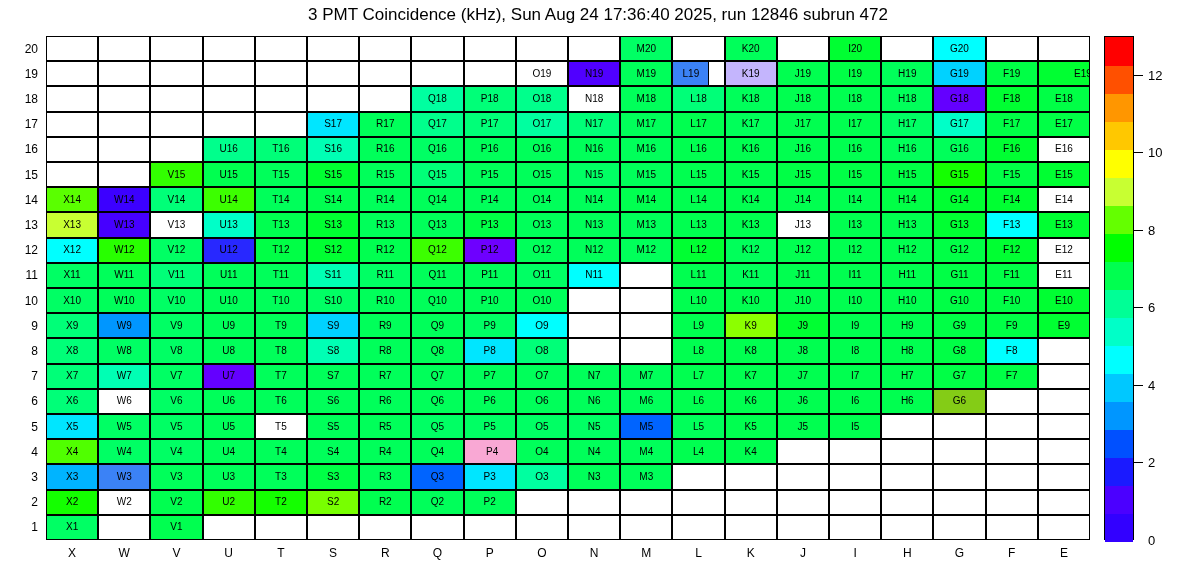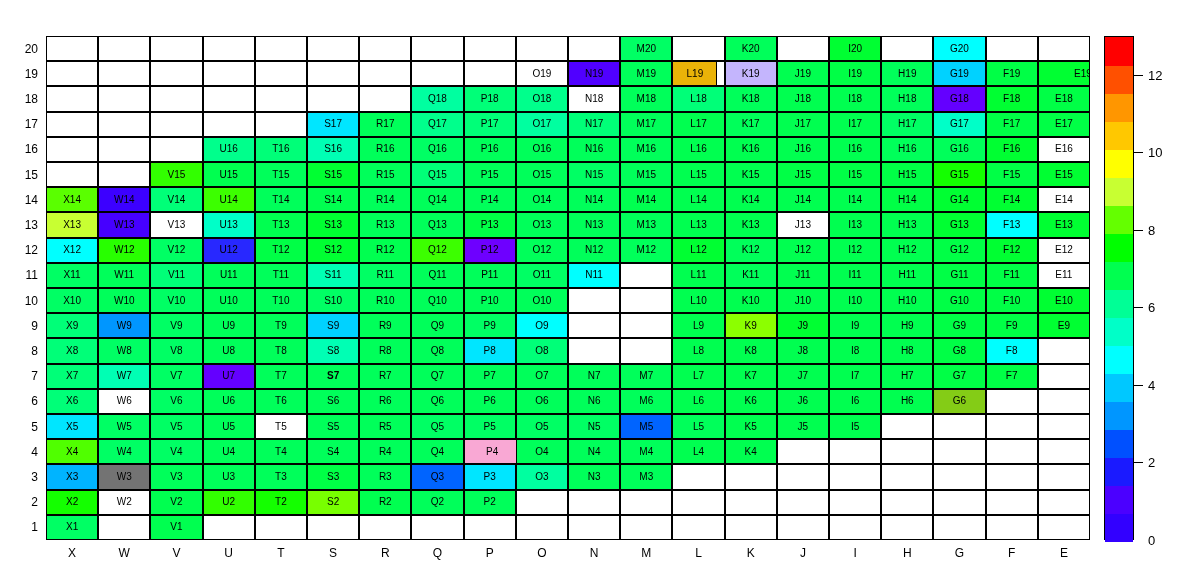--- a/index.html
+++ b/index.html
@@ -93,20 +93,21 @@
     color: #000;
     white-space: nowrap;
     transform: translateY(-50%);
   }
 </style>
 </head>
 <body>
 
 <div id="root">
 
+  <div id="title">3 PMT Coincidence (kHz), Sun Aug 24 17:36:40 2025, run 12846 subrun 472</div>
 
   <div id="plot">
       <div class="cell" style="left: 0px; top: 478.8px; width: 52.2px; height: 25.2px; background: rgb(255, 255, 255);"></div>
       <div class="cell" style="left: 52.2px; top: 478.8px; width: 52.2px; height: 25.2px; background: rgb(255, 255, 255);"></div>
       <div class="cell" style="left: 104.4px; top: 478.8px; width: 52.2px; height: 25.2px; background: rgb(255, 255, 255);"></div>
       <div class="cell" style="left: 156.6px; top: 478.8px; width: 52.2px; height: 25.2px; background: rgb(255, 255, 255);"></div>
       <div class="cell" style="left: 208.8px; top: 478.8px; width: 52.2px; height: 25.2px; background: rgb(255, 255, 255);"></div>
       <div class="cell" style="left: 261px; top: 478.8px; width: 52.2px; height: 25.2px; background: rgb(255, 255, 255);"></div>
       <div class="cell" style="left: 313.2px; top: 478.8px; width: 52.2px; height: 25.2px; background: rgb(255, 255, 255);"></div>
       <div class="cell" style="left: 365.4px; top: 478.8px; width: 52.2px; height: 25.2px; background: rgb(255, 255, 255);"></div>
@@ -502,21 +503,21 @@
       <div class="cell" style="left: 887.4px; top: 0px; width: 52.2px; height: 25.2px; background: rgb(255, 255, 255);"></div>
       <div class="cell" style="left: 939.6px; top: 0px; width: 52.2px; height: 25.2px; background: rgb(255, 255, 255);"></div>
       <div class="cell" style="left: 991.8px; top: 0px; width: 52.2px; height: 25.2px; background: rgb(255, 255, 255);"></div>
       <div class="cell" style="left: 574.2px; top: 0px; width: 52.2px; height: 25.2px; background: rgb(0, 255, 100);">M20</div>
       <div class="cell" style="left: 678.6px; top: 0px; width: 52.2px; height: 25.2px; background: rgb(0, 255, 90);">K20</div>
       <div class="cell" style="left: 783px; top: 0px; width: 52.2px; height: 25.2px; background: rgb(0, 255, 50);">I20</div>
       <div class="cell" style="left: 887.4px; top: 0px; width: 52.2px; height: 25.2px; background: rgb(0, 255, 255);">G20</div>
       <div class="cell" style="left: 469.8px; top: 25.2px; width: 52.2px; height: 25.2px; background: rgb(255, 255, 255);">O19</div>
       <div class="cell" style="left: 522px; top: 25.2px; width: 52.2px; height: 25.2px; background: rgb(80, 0, 255);">N19</div>
       <div class="cell" style="left: 574.2px; top: 25.2px; width: 52.2px; height: 25.2px; background: rgb(0, 255, 90);">M19</div>
-      <div class="cell" style="left: 626.4px; top: 25.2px; width: 45px; height: 25.2px; background: #eab308; text-align: right;">L19</div>
+      <div class="cell" style="left: 626.4px; top: 25.2px; width: 37px; height: 25.2px; background: #3b82f6; text-align: right;">L19</div>
       <div class="cell" style="left: 678.6px; top: 25.2px; width: 52.2px; height: 25.2px; background: #c4b5fd;">K19</div>
       <div class="cell" style="left: 730.8px; top: 25.2px; width: 52.2px; height: 25.2px; background: rgb(0, 255, 80);">J19</div>
       <div class="cell" style="left: 783px; top: 25.2px; width: 52.2px; height: 25.2px; background: rgb(0, 255, 70);">I19</div>
       <div class="cell" style="left: 835.2px; top: 25.2px; width: 52.2px; height: 25.2px; background: rgb(0, 255, 90);">H19</div>
       <div class="cell" style="left: 887.4px; top: 25.2px; width: 52.2px; height: 25.2px; background: rgb(0, 210, 255);">G19</div>
       <div class="cell" style="left: 939.6px; top: 25.2px; width: 52.2px; height: 25.2px; background: rgb(0, 255, 70);">F19</div>
       <div class="cell" style="left: 991.8px; top: 25.2px; width: 52.2px; height: 25.2px; background: rgb(0, 255, 50); padding-left: 38px;">E19</div>
       <div class="cell" style="left: 365.4px; top: 50.4px; width: 52.2px; height: 25.2px; background: rgb(0, 255, 160);">Q18</div>
       <div class="cell" style="left: 417.6px; top: 50.4px; width: 52.2px; height: 25.2px; background: rgb(0, 255, 120);">P18</div>
       <div class="cell" style="left: 469.8px; top: 50.4px; width: 52.2px; height: 25.2px; background: rgb(0, 255, 140);">O18</div>
@@ -710,21 +711,21 @@
       <div class="cell" style="left: 730.8px; top: 302.4px; width: 52.2px; height: 25.2px; background: rgb(0, 255, 80);">J8</div>
       <div class="cell" style="left: 783px; top: 302.4px; width: 52.2px; height: 25.2px; background: rgb(0, 255, 80);">I8</div>
       <div class="cell" style="left: 835.2px; top: 302.4px; width: 52.2px; height: 25.2px; background: rgb(0, 255, 80);">H8</div>
       <div class="cell" style="left: 887.4px; top: 302.4px; width: 52.2px; height: 25.2px; background: rgb(0, 255, 70);">G8</div>
       <div class="cell" style="left: 939.6px; top: 302.4px; width: 52.2px; height: 25.2px; background: rgb(0, 255, 255);">F8</div>
       <div class="cell" style="left: 0px; top: 327.6px; width: 52.2px; height: 25.2px; background: rgb(0, 255, 120);">X7</div>
       <div class="cell" style="left: 52.2px; top: 327.6px; width: 52.2px; height: 25.2px; background: rgb(0, 255, 180);">W7</div>
       <div class="cell" style="left: 104.4px; top: 327.6px; width: 52.2px; height: 25.2px; background: rgb(0, 255, 100);">V7</div>
       <div class="cell" style="left: 156.6px; top: 327.6px; width: 52.2px; height: 25.2px; background: rgb(100, 0, 255);">U7</div>
       <div class="cell" style="left: 208.8px; top: 327.6px; width: 52.2px; height: 25.2px; background: rgb(0, 255, 90);">T7</div>
-      <div class="cell" style="left: 261px; top: 327.6px; width: 52.2px; height: 25.2px; background: rgb(0, 255, 90); font-weight: bold;">S7</div>
+      <div class="cell" style="left: 261px; top: 327.6px; width: 52.2px; height: 25.2px; background: rgb(0, 255, 90);">S7</div>
       <div class="cell" style="left: 313.2px; top: 327.6px; width: 52.2px; height: 25.2px; background: rgb(0, 255, 90);">R7</div>
       <div class="cell" style="left: 365.4px; top: 327.6px; width: 52.2px; height: 25.2px; background: rgb(0, 255, 90);">Q7</div>
       <div class="cell" style="left: 417.6px; top: 327.6px; width: 52.2px; height: 25.2px; background: rgb(0, 255, 90);">P7</div>
       <div class="cell" style="left: 469.8px; top: 327.6px; width: 52.2px; height: 25.2px; background: rgb(0, 255, 90);">O7</div>
       <div class="cell" style="left: 522px; top: 327.6px; width: 52.2px; height: 25.2px; background: rgb(0, 255, 90);">N7</div>
       <div class="cell" style="left: 574.2px; top: 327.6px; width: 52.2px; height: 25.2px; background: rgb(0, 255, 90);">M7</div>
       <div class="cell" style="left: 626.4px; top: 327.6px; width: 52.2px; height: 25.2px; background: rgb(0, 255, 80);">L7</div>
       <div class="cell" style="left: 678.6px; top: 327.6px; width: 52.2px; height: 25.2px; background: rgb(0, 255, 80);">K7</div>
       <div class="cell" style="left: 730.8px; top: 327.6px; width: 52.2px; height: 25.2px; background: rgb(0, 255, 80);">J7</div>
       <div class="cell" style="left: 783px; top: 327.6px; width: 52.2px; height: 25.2px; background: rgb(0, 255, 80);">I7</div>
@@ -773,21 +774,21 @@
       <div class="cell" style="left: 261px; top: 403.2px; width: 52.2px; height: 25.2px; background: rgb(0, 255, 90);">S4</div>
       <div class="cell" style="left: 313.2px; top: 403.2px; width: 52.2px; height: 25.2px; background: rgb(0, 255, 90);">R4</div>
       <div class="cell" style="left: 365.4px; top: 403.2px; width: 52.2px; height: 25.2px; background: rgb(0, 255, 90);">Q4</div>
       <div class="cell" style="left: 417.6px; top: 403.2px; width: 57px; height: 25.2px; background: #f9a8d4; text-align: right;">P4</div>
       <div class="cell" style="left: 469.8px; top: 403.2px; width: 52.2px; height: 25.2px; background: rgb(0, 255, 90);">O4</div>
       <div class="cell" style="left: 522px; top: 403.2px; width: 52.2px; height: 25.2px; background: rgb(0, 255, 90);">N4</div>
       <div class="cell" style="left: 574.2px; top: 403.2px; width: 52.2px; height: 25.2px; background: rgb(0, 255, 90);">M4</div>
       <div class="cell" style="left: 626.4px; top: 403.2px; width: 52.2px; height: 25.2px; background: rgb(0, 255, 80);">L4</div>
       <div class="cell" style="left: 678.6px; top: 403.2px; width: 52.2px; height: 25.2px; background: rgb(0, 255, 80);">K4</div>
       <div class="cell" style="left: 0px; top: 428.4px; width: 52.2px; height: 25.2px; background: rgb(0, 180, 255);">X3</div>
-      <div class="cell" style="left: 52.2px; top: 428.4px; width: 52.2px; height: 25.2px; background: #737373;">W3</div>
+      <div class="cell" style="left: 52.2px; top: 428.4px; width: 52.2px; height: 25.2px; background: #3b82f6;">W3</div>
       <div class="cell" style="left: 104.4px; top: 428.4px; width: 52.2px; height: 25.2px; background: rgb(0, 255, 90);">V3</div>
       <div class="cell" style="left: 156.6px; top: 428.4px; width: 52.2px; height: 25.2px; background: rgb(0, 255, 90);">U3</div>
       <div class="cell" style="left: 208.8px; top: 428.4px; width: 52.2px; height: 25.2px; background: rgb(0, 255, 90);">T3</div>
       <div class="cell" style="left: 261px; top: 428.4px; width: 52.2px; height: 25.2px; background: rgb(0, 255, 70);">S3</div>
       <div class="cell" style="left: 313.2px; top: 428.4px; width: 52.2px; height: 25.2px; background: rgb(0, 255, 90);">R3</div>
       <div class="cell" style="left: 365.4px; top: 428.4px; width: 52.2px; height: 25.2px; background: rgb(0, 100, 255);">Q3</div>
       <div class="cell" style="left: 417.6px; top: 428.4px; width: 52.2px; height: 25.2px; background: rgb(0, 230, 255);">P3</div>
       <div class="cell" style="left: 469.8px; top: 428.4px; width: 52.2px; height: 25.2px; background: rgb(0, 255, 160);">O3</div>
       <div class="cell" style="left: 522px; top: 428.4px; width: 52.2px; height: 25.2px; background: rgb(0, 255, 90);">N3</div>
       <div class="cell" style="left: 574.2px; top: 428.4px; width: 52.2px; height: 25.2px; background: rgb(0, 255, 90);">M3</div>

